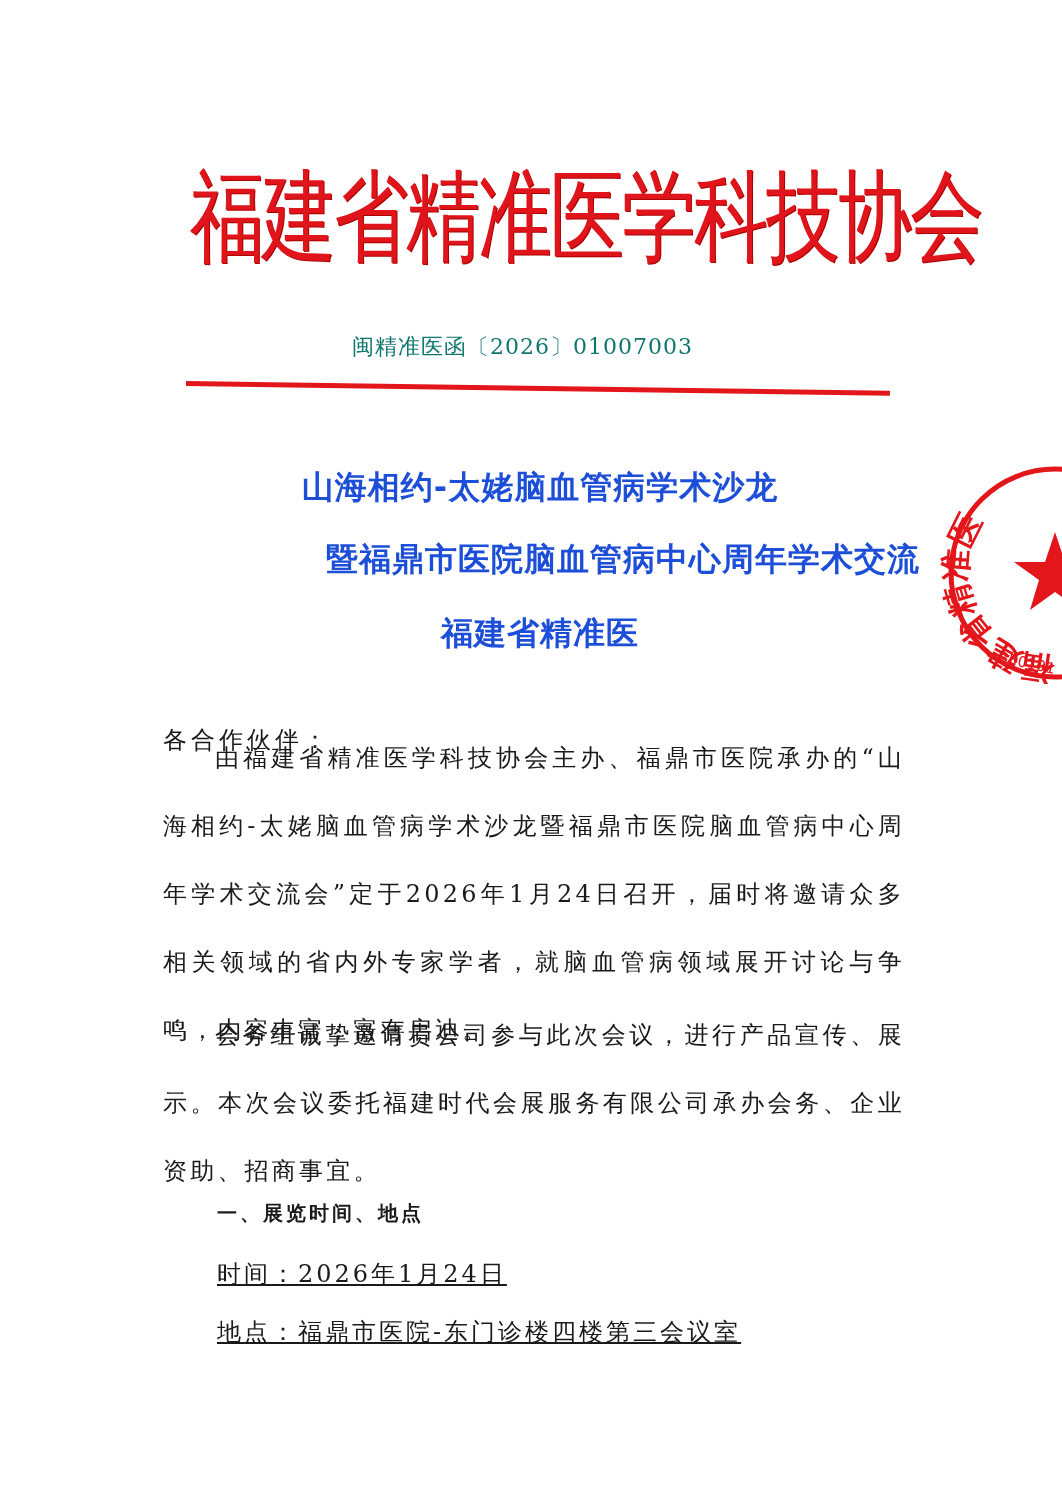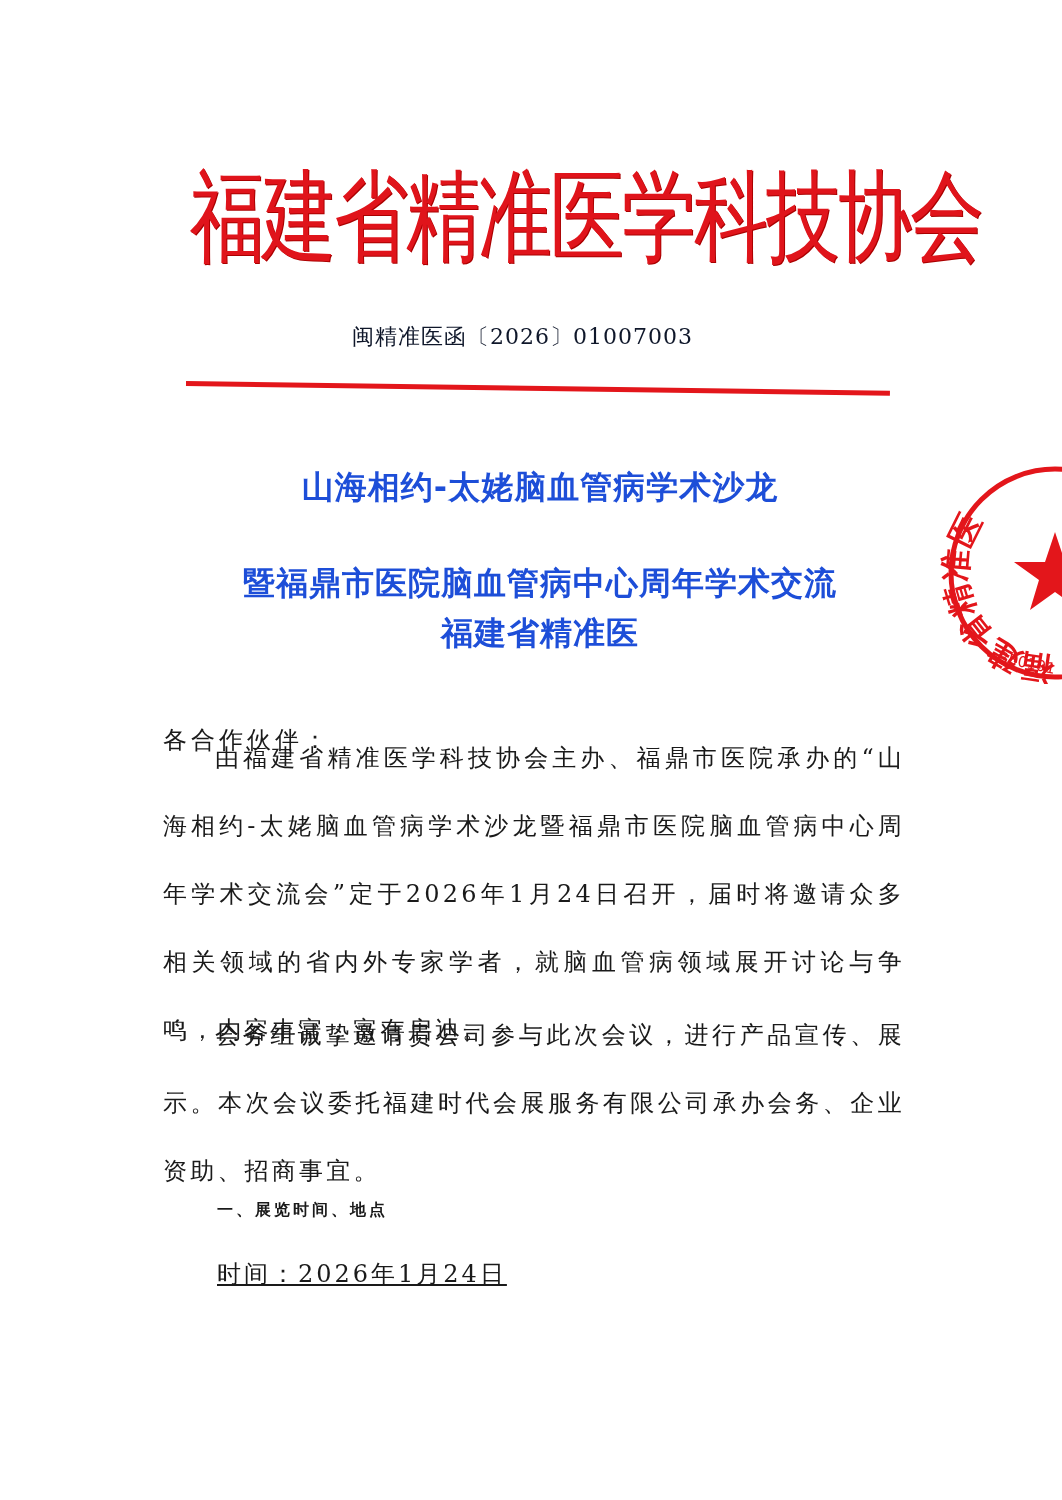--- a/index.html
+++ b/index.html
@@ -3,35 +3,35 @@
 <meta charset="utf-8">
 <style>
   html, body { margin: 0; padding: 0; background: #ffffff; }
   body { width: 1062px; height: 1500px; position: relative; overflow: hidden;
          font-family: "DejaVu Serif", "Liberation Serif", serif; color: #1a1a1a; }
   .page { position: absolute; left: 0; top: 0; width: 1062px; height: 1500px; }
   .org-header { position: absolute; left: 190px; top: 128px; width: 700px; text-align: center;
       color: #e0141b; font-family: "DejaVu Sans", sans-serif; font-size: 74px; line-height: 130px;
       letter-spacing: -2px; transform: scaleY(1.35); transform-origin: center top; font-weight: normal;
       text-shadow: 1px 1px 0 #a00; white-space: nowrap; }
-  .doc-number { position: absolute; left: 352px; top: 322px; font-size: 22px; color: #0f172a;
+  .doc-number { position: absolute; left: 352px; top: 332px; font-size: 22px; color: #0f766e;
       font-family: "DejaVu Serif", serif; letter-spacing: 1px; white-space: nowrap; text-align: right; }
   .red-rule { position: absolute; left: 186px; top: 381px; width: 704px; height: 5px; background: #e3161b;
       transform: rotate(0.8deg); transform-origin: left center; }
   .title { position: absolute; left: 160px; width: 760px; text-align: center; font-weight: bold;
       font-family: "DejaVu Sans", sans-serif; font-size: 32px; color: #1d4ed8; white-space: nowrap; letter-spacing: 1px; }
   .t1 { top: 466px; }
-  .t2 { top: 562px; }
+  .t2 { top: 538px; text-align: right; }
   .t3 { top: 612px; }
   .salutation { position: absolute; left: 163px; top: 724px; font-size: 24px; letter-spacing: 4px; }
   .para { position: absolute; left: 163px; width: 742px; font-size: 24px; line-height: 68px;
       letter-spacing: 3.2px; text-align: justify; }
   .p1 { top: 724px; text-indent: 52px; }
   .p2 { top: 1001px; text-indent: 52px; }
-  .heading1 { position: absolute; left: 217px; top: 1200px; font-size: 16px; font-weight: bold;
+  .heading1 { position: absolute; left: 217px; top: 1200px; font-size: 20px; font-weight: bold;
       font-family: "DejaVu Sans", sans-serif; letter-spacing: 3px; }
   .info-line { position: absolute; left: 217px; font-size: 24px; letter-spacing: 3px; text-decoration: underline; }
   .time-line { top: 1258px; }
   .place-line { top: 1316px; }
   .seal { position: absolute; left: 930px; top: 462px; width: 250px; height: 222px; }
 </style>
 </head>
 <body>
 
 <div class="page">
@@ -42,20 +42,21 @@
   <div class="title t1">山海相约-太姥脑血管病学术沙龙</div>
   <div class="title t2">暨福鼎市医院脑血管病中心周年学术交流</div>
   <div class="title t3">福建省精准医</div>
 
   <div class="salutation">各合作伙伴：</div>
   <div class="para p1">由福建省精准医学科技协会主办、福鼎市医院承办的“山海相约-太姥脑血管病学术沙龙暨福鼎市医院脑血管病中心周年学术交流会”定于2026年1月24日召开，届时将邀请众多相关领域的省内外专家学者，就脑血管病领域展开讨论与争鸣，内容丰富，富有启迪。</div>
   <div class="para p2">会务组诚挚邀请贵公司参与此次会议，进行产品宣传、展示。本次会议委托福建时代会展服务有限公司承办会务、企业资助、招商事宜。</div>
 
   <div class="heading1">一、展览时间、地点</div>
   <div class="info-line time-line">时间：2026年1月24日</div>
+  <div class="info-line place-line">地点：福鼎市医院-东门诊楼四楼第三会议室</div>
 
   <svg class="seal" viewBox="0 0 250 222">
     <defs>
       <path id="sealArc" d="M 125 196 A 85 85 0 0 1 96 30" fill="none"></path>
     </defs>
     <circle cx="125" cy="111" r="104" fill="none" stroke="#e3161b" stroke-width="5"></circle>
     <polygon fill="#e3161b" points="125,70 135,100 166,100 141,118 150,148 125,130 100,148 109,118 84,100 115,100"></polygon>
     <text font-family="DejaVu Sans, sans-serif" font-size="32" fill="#e3161b" font-weight="bold">
       <textPath href="#sealArc">福建省精准医</textPath>
     </text>

